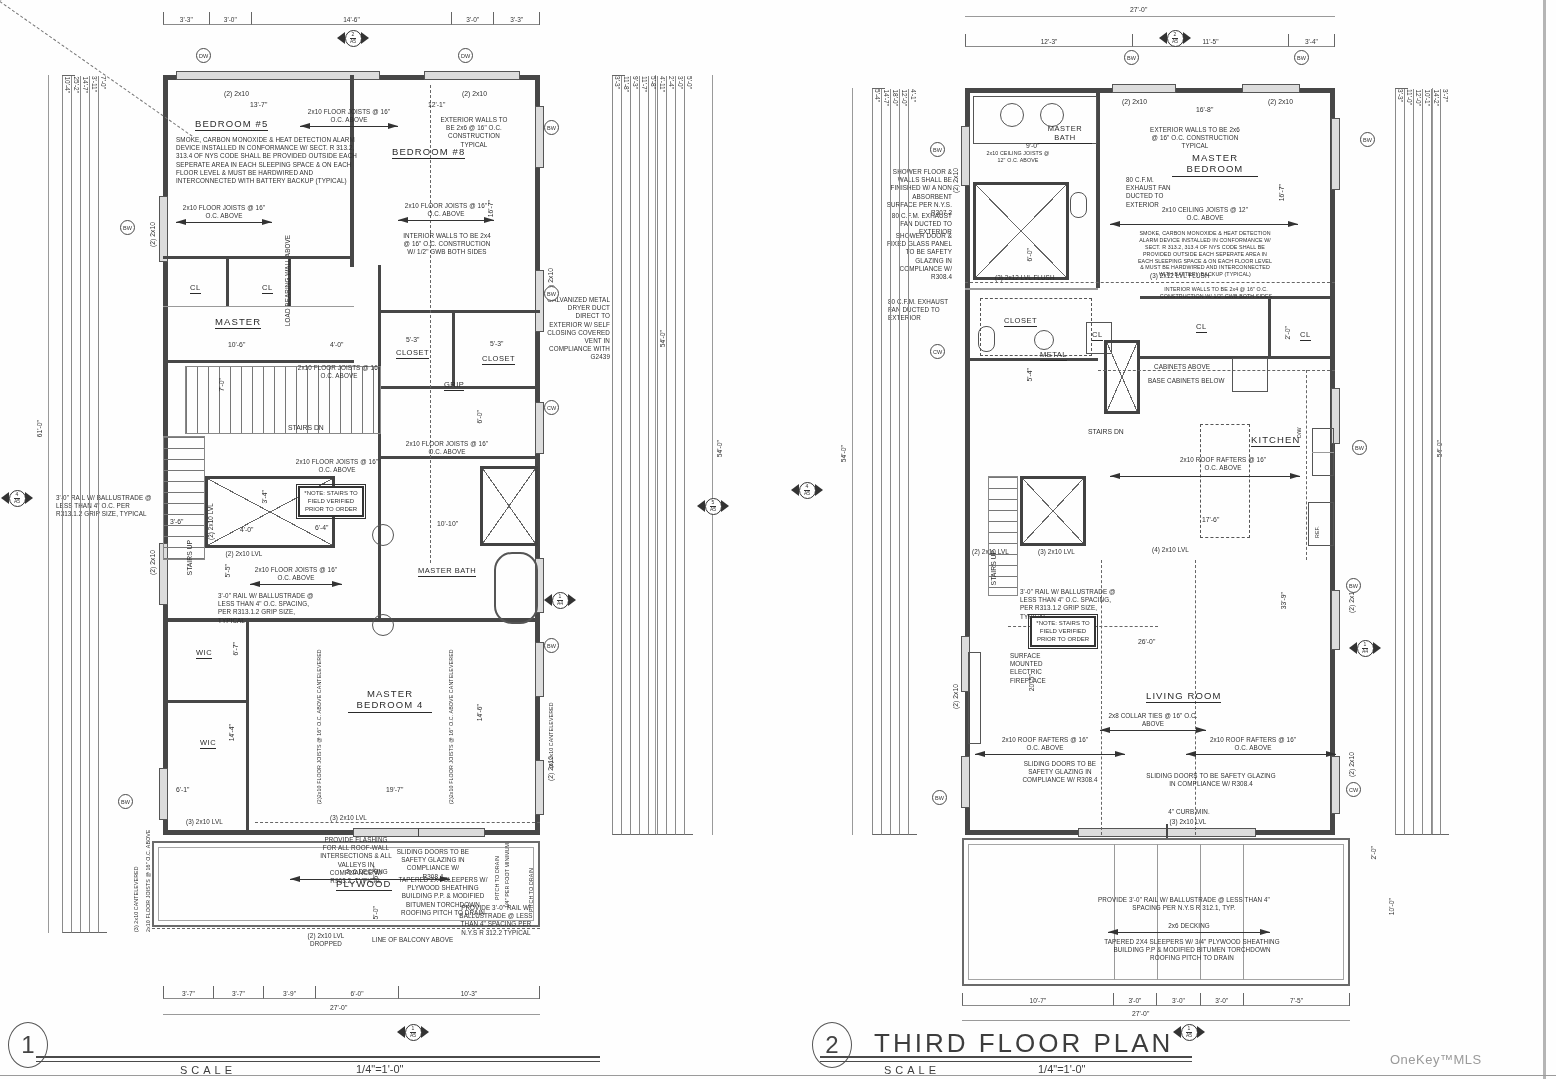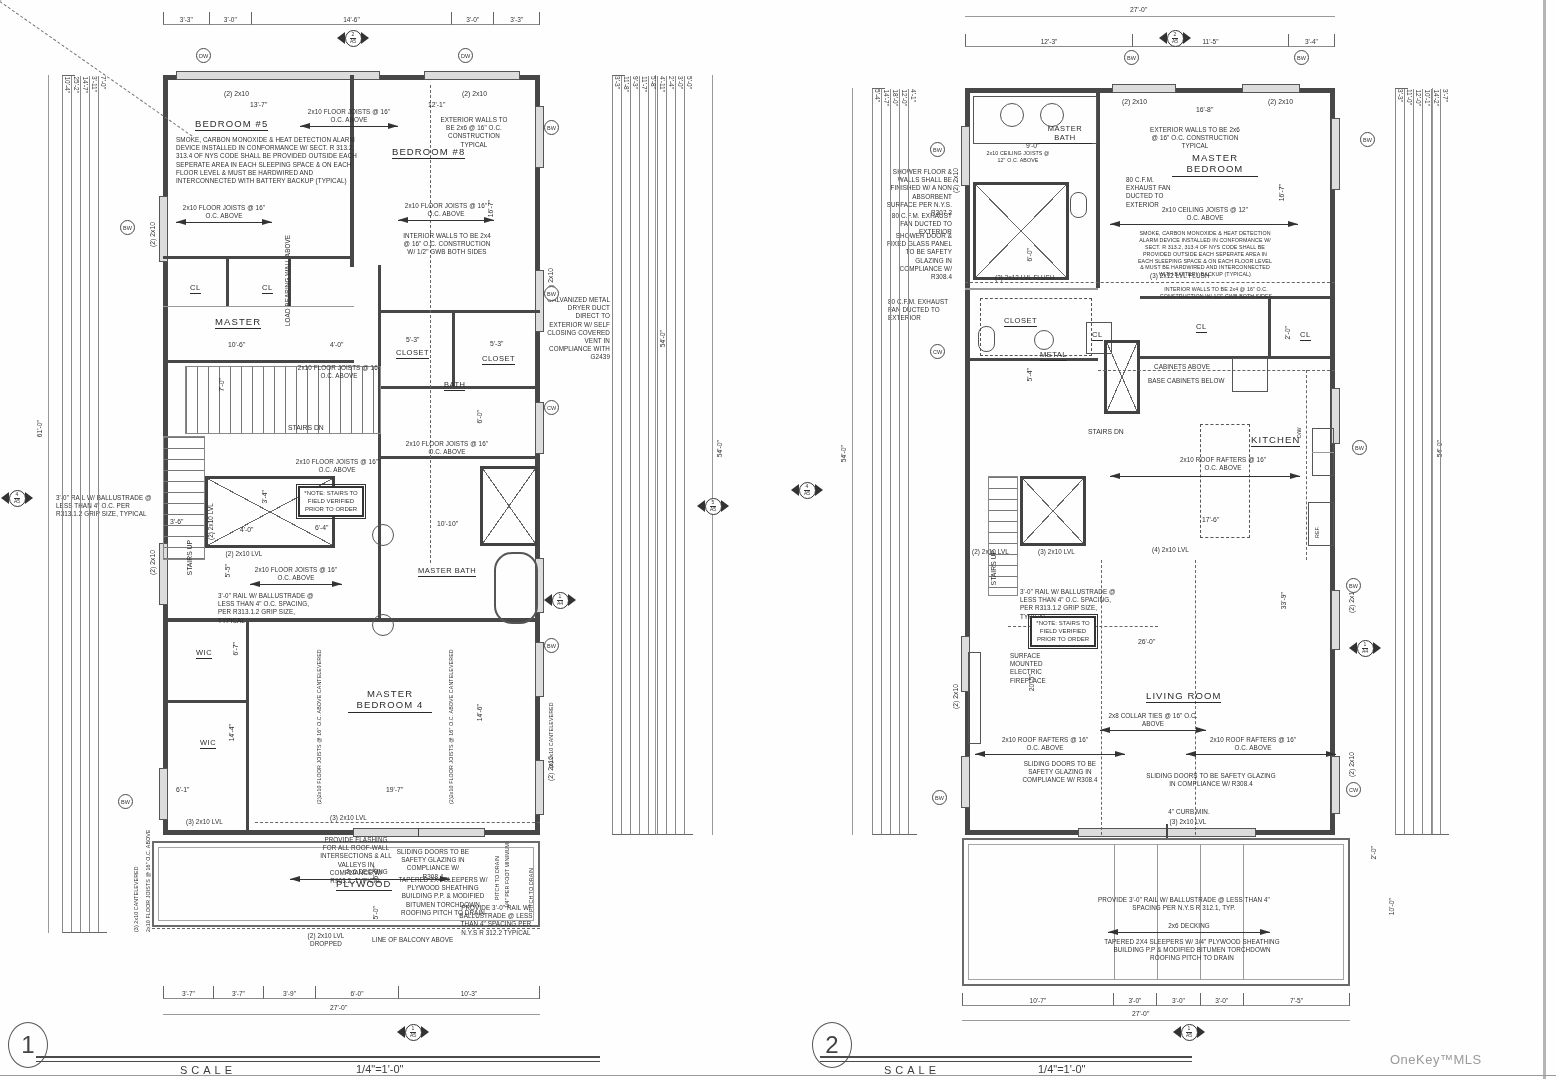--- a/index.html
+++ b/index.html
@@ -240,21 +240,21 @@
 <div class="dh" style="left:152px;top:928px;width:388px"></div>
 <div class="w" style="left:418px;top:828px;width:1px;height:9px"></div>
 
 <div class="rm" style="left:195px;top:118px">BEDROOM #5</div>
 <div class="rm" style="left:392px;top:146px">BEDROOM #8</div>
 <div class="rm s" style="left:190px;top:283px">CL</div>
 <div class="rm s" style="left:262px;top:283px">CL</div>
 <div class="rm" style="left:215px;top:316px">MASTER</div>
 <div class="rm s" style="left:396px;top:348px">CLOSET</div>
 <div class="rm s" style="left:482px;top:354px">CLOSET</div>
-<div class="rm s" style="left:444px;top:380px">BATH</div>
+<div class="rm s" style="left:444px;top:380px">GRIP</div>
 <div class="rm s" style="left:418px;top:566px">MASTER BATH</div>
 <div class="rm s" style="left:196px;top:648px">WIC</div>
 <div class="rm s" style="left:200px;top:738px">WIC</div>
 <div class="rm wrap" style="left:348px;top:688px;width:84px">MASTER BEDROOM 4</div>
 <div class="rm" style="left:336px;top:878px">PLYWOOD</div>
 <div class="d" style="left:288px;top:424px">STAIRS DN</div>
 <div class="d v" style="left:186px;top:540px">STAIRS UP</div>
 
 <div class="d" style="left:250px;top:101px">13'-7"</div>
 <div class="d" style="left:428px;top:101px">12'-1"</div>
@@ -551,20 +551,21 @@
 <div class="n ctr" style="left:1022px;top:760px;width:76px">SLIDING DOORS TO BE SAFETY GLAZING IN COMPLIANCE W/ R308.4</div>
 <div class="n ctr" style="left:1144px;top:772px;width:134px">SLIDING DOORS TO BE SAFETY GLAZING IN COMPLIANCE W/ R308.4</div>
 <div class="n ctr" style="left:1162px;top:808px;width:54px">4" CURB MIN.</div>
 <div class="n ctr" style="left:1158px;top:818px;width:60px">(3) 2x10 LVL</div>
 <div class="n ctr" style="left:1098px;top:896px;width:172px">PROVIDE 3'-0" RAIL W/ BALLUSTRADE @ LESS THAN 4" SPACING PER N.Y.S R 312.1, TYP.</div>
 <div class="n ctr" style="left:1158px;top:922px;width:62px">2x6 DECKING</div>
 <div class="ar" style="left:1108px;top:932px;width:162px"></div>
 <div class="n ctr" style="left:1100px;top:938px;width:184px">TAPERED 2X4 SLEEPERS W/ 3/4" PLYWOOD SHEATHING BUILDING P.P &amp; MODIFIED BITUMEN TORCHDOWN ROOFING PITCH TO DRAIN</div>
 
 <div class="tnum" style="left:812px;top:1022px">2</div>
+<div class="ptitle" style="left:874px;top:1028px">THIRD FLOOR PLAN</div>
 <div class="tl" style="left:820px;top:1056px;width:372px"></div>
 <div class="sc" style="left:884px;top:1064px">SCALE</div>
 <div class="scv" style="left:1038px;top:1063px">1/4"=1'-0"</div>
 
 <div class="pe abs" style="left:1543px;top:0;width:3px;height:1079px"></div>
 <div class="wl" style="left:0;top:1075px;width:1556px;height:1px"></div>
 <div class="wm" style="left:1390px;top:1052px">OneKey™MLS</div>
 
 </div>
 

